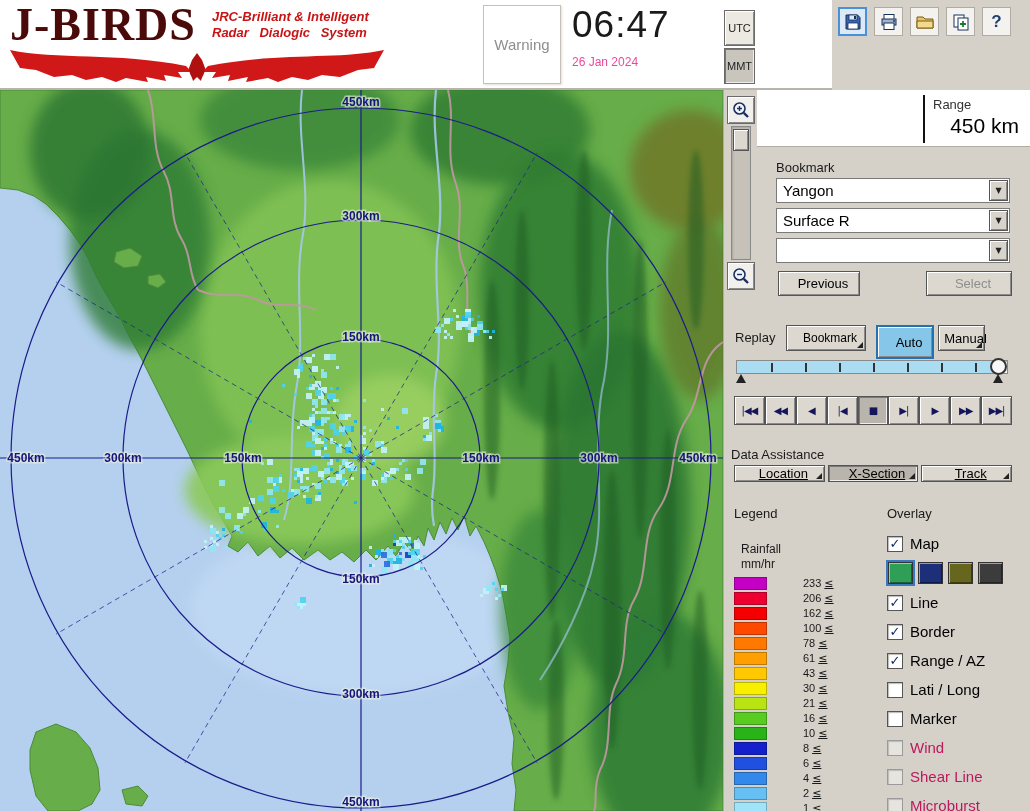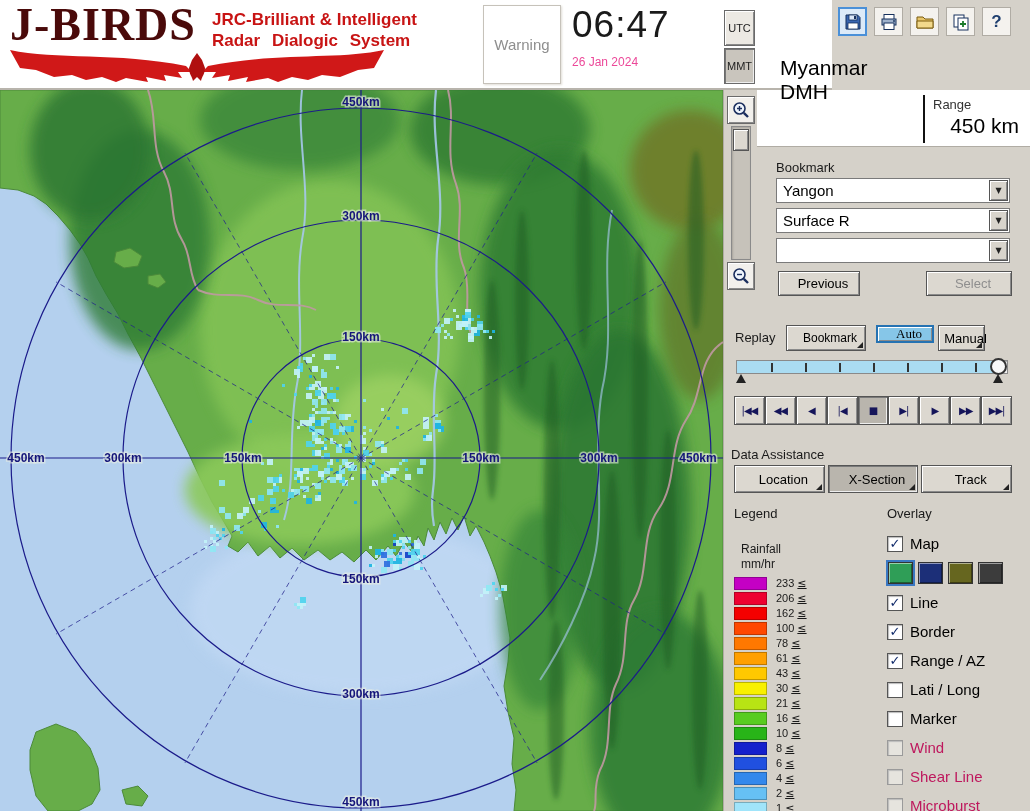--- a/index.html
+++ b/index.html
@@ -3,21 +3,21 @@
 <meta charset="utf-8">
 <style>
   * { margin:0; padding:0; box-sizing:border-box; }
   html,body { width:1030px; height:811px; overflow:hidden; }
   body { font-family:"Liberation Sans",sans-serif; background:#d5d1c9; position:relative; }
 
   
   .header { position:absolute; left:0; top:0; width:832px; height:90px; background:#fff; border-bottom:2px solid #b8b4ac; z-index:5; }
   .logo-title { position:absolute; left:10px; top:2px; font-family:"Liberation Serif",serif; font-size:46px; font-weight:bold; color:#4a0a0a; letter-spacing:1px; line-height:1; }
   .logo-sub { position:absolute; left:212px; top:9px; }
-  .logo-sub span { display:block; color:#c81414; font-weight:bold; font-size:17px; line-height:1.25; }
+  .logo-sub span { display:block; color:#c81414; font-weight:bold; font-size:13px; line-height:1.25;font-style:italic; }
   .logo-sub .sub2 { word-spacing:7px; }
   .eagle { position:absolute; left:6px; top:46px; }
   .warning-box { position:absolute; left:483px; top:5px; width:78px; height:79px; background:#fff; border:1px solid #c6c2ba; box-shadow:1px 1px 2px #e0ddd6; display:flex; align-items:center; justify-content:center; color:#8e8e8e; font-size:15px; }
   .clock { position:absolute; left:572px; top:4px; }
   .clock .time { font-size:37px; color:#1a1a1a; letter-spacing:1px; }
   .clock .date { font-size:12px; color:#ec4899; margin-top:9px; }
   .tz { position:absolute; left:724px; top:10px; width:31px; }
   .tz-btn { display:block; width:31px; height:36px; margin-bottom:2px; font-family:"Liberation Sans",sans-serif; font-size:11px; color:#222; background:#ece9e3; border:1px solid #6a6a6a; box-shadow:inset 1px 1px 0 #fff, inset -1px -1px 0 #8a8a8a; cursor:pointer; }
   .tz-btn.active { background:#c9c5bd; box-shadow:inset 1px 1px 0 #777, inset -1px -1px 0 #eee; }
   .icons { position:absolute; left:838px; top:7px; display:flex; gap:7px; }
@@ -46,38 +46,38 @@
   .combo-text { position:absolute; left:6px; top:0; line-height:23px; font-size:15px; color:#000; }
   .combo-arrow-btn { position:absolute; right:1px; top:1px; width:19px; height:21px; background:#d8d4cc; border:1px solid #555; box-shadow:inset 1px 1px 0 #fff, inset -1px -1px 0 #8a8a8a; display:flex; align-items:center; justify-content:center; font-family:"DejaVu Sans","Liberation Sans",sans-serif; font-size:8px; color:#222; cursor:pointer; }
   .btn { background:#dcd8d0; border:1px solid #555; box-shadow:inset 1px 1px 0 #fff, inset -1px -1px 0 #8a8a8a; font-family:"Liberation Sans",sans-serif; font-size:13px; color:#000; display:flex; align-items:center; justify-content:center; position:relative; cursor:pointer;padding-left:8px; }
   .btn.disabled { color:#8e8e8e; }
   .btn.pressed { background:#b9b5ad; box-shadow:inset 1px 1px 0 #7a7a7a, inset -1px -1px 0 #eee; }
   .corner::after { content:""; position:absolute; right:2px; bottom:2px; width:0; height:0; border-left:6px solid transparent; border-bottom:6px solid #222; }
   .prev-btn { position:absolute; left:54px; top:181px; width:82px; height:25px; }
   .select-btn { position:absolute; left:202px; top:181px; width:86px; height:25px; }
   .replay-label { position:absolute; left:11px; top:240px; }
   .bookmark-btn { position:absolute; left:62px; top:235px; width:80px; height:26px; font-size:12px; }
-  .auto-btn { position:absolute; left:152px; top:235px; width:58px; height:18px; background:#86c6e8; border:2px solid #2572b2;font-family:Liberation Serif, serif; }
+  .auto-btn { position:absolute; left:152px; top:235px; width:58px; height:34px; background:#86c6e8; border:2px solid #2572b2; }
   .manual-btn { position:absolute; left:214px; top:235px; width:47px; height:26px; }
   .slider { position:absolute; left:12px; top:268px; width:274px; height:28px; }
   .slider-track { position:absolute; left:0; top:2px; width:272px; height:14px; background:#f2f2f2; border:1px solid #8a8a8a; box-shadow:inset 1px 1px 1px #aaa; }
   .slider-fill { position:absolute; left:0; top:0; height:100%; background:#aadcf2; }
   .tick { position:absolute; top:2px; width:2px; height:9px; background:#333; }
   .slider-thumb { position:absolute; top:0px; width:17px; height:17px; background:#f8f8f8; border:2px solid #333; border-radius:50%; cursor:pointer; }
   .slider-mk { position:absolute; top:16px; width:0; height:0; border-left:5px solid transparent; border-right:5px solid transparent; border-bottom:9px solid #222; }
   .transport { position:absolute; left:10px; top:306px; width:278px; display:flex; }
   .tbtn { flex:1; height:29px; font-family:"DejaVu Sans","Liberation Sans",sans-serif; font-size:10px; letter-spacing:-1px; padding:0; color:#15155a; }
   .assist-label { position:absolute; left:7px; top:357px; }
   .assist-buttons { position:absolute; left:10px; top:375px; width:278px; display:flex; gap:3px; }
-  .assist-btn { flex:1; height:28px; }
+  .assist-btn { flex:1; height:17px;text-decoration:underline; }
   .legend-block { position:absolute; left:10px; top:416px; width:145px; }
   .legend-unit { margin:21px 0 4px 7px; font-size:12px; color:#1a1a1a; line-height:1.25; }
   .legend-row { display:flex; align-items:center; height:15px; }
   .legend-swatch { width:33px; height:13px; margin-right:9px; border:1px solid rgba(0,0,0,.25); }
-  .legend-value { font-size:11px; color:#1a1a1a; white-space:nowrap; }
+  .legend-value { font-size:11px; color:#1a1a1a; white-space:nowrap;margin-left:27px; }
   .le-symbol { text-decoration:underline; margin-left:3px; font-family:"DejaVu Sans","Liberation Sans",sans-serif; }
   .overlay-block { position:absolute; left:160px; top:416px; width:147px; }
   .overlay-block .section-label { margin-left:3px; }
   .ov-row { display:flex; align-items:center; height:29px; }
   .checkbox { width:16px; height:16px; background:#fff; border:1px solid #555; box-shadow:inset 1px 1px 1px #bbb; margin:0 7px 0 3px; font-family:"DejaVu Sans","Liberation Sans",sans-serif; font-size:13px; font-weight:bold; color:#102a6a; line-height:14px; text-align:center; cursor:pointer; }
   .checkbox.cb-disabled { background:#e6e4de; border-color:#9a9a9a; cursor:default; }
   .ov-label { font-size:15px; color:#000; }
   .ov-row.disabled .ov-label { color:#be185d; }
   .map-style-row { height:30px; display:flex; align-items:center; gap:5px; padding-left:4px; }
   .map-style { width:25px; height:22px; border:1px solid #333; box-shadow:inset 1px 1px 0 rgba(255,255,255,.5), inset -1px -1px 0 rgba(0,0,0,.4); cursor:pointer; padding:0; }
@@ -137,21 +137,20 @@
         <svg width="20" height="20" viewBox="0 0 20 20">
           <rect x="3" y="3" width="10" height="12" fill="#fff" stroke="#16305c"></rect>
           <rect x="7" y="6" width="10" height="12" fill="#fff" stroke="#16305c"></rect>
           <path d="M12,9 v6 M9,12 h6" stroke="#1a7a2a" stroke-width="1.8"></path>
         </svg>
       </button>
       <button class="icon-btn">
         <span class="help-glyph">?</span>
       </button>
     </div>
-    <div class="station">Myanmar DMH</div>
   </div>
 
   <div class="map-area">
     <svg id="map-svg" width="723" height="721" viewBox="0 0 723 721">
       <defs>
         <filter id="blur7" x="-60%" y="-60%" width="220%" height="220%">
             <feGaussianBlur stdDeviation="7"></feGaussianBlur>
           </filter>
         <filter id="blur3" x="-80%" y="-80%" width="260%" height="260%">
             <feGaussianBlur stdDeviation="2.5"></feGaussianBlur>

